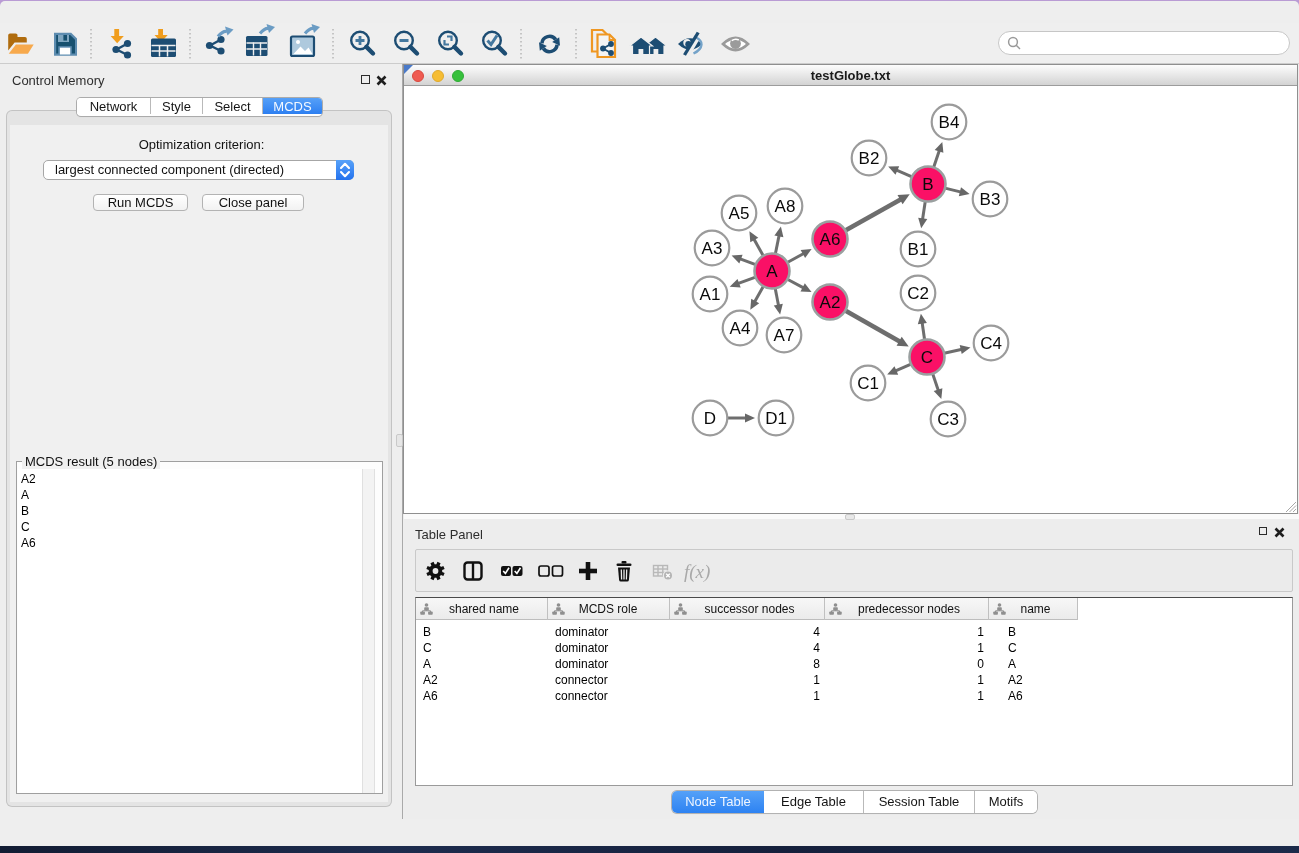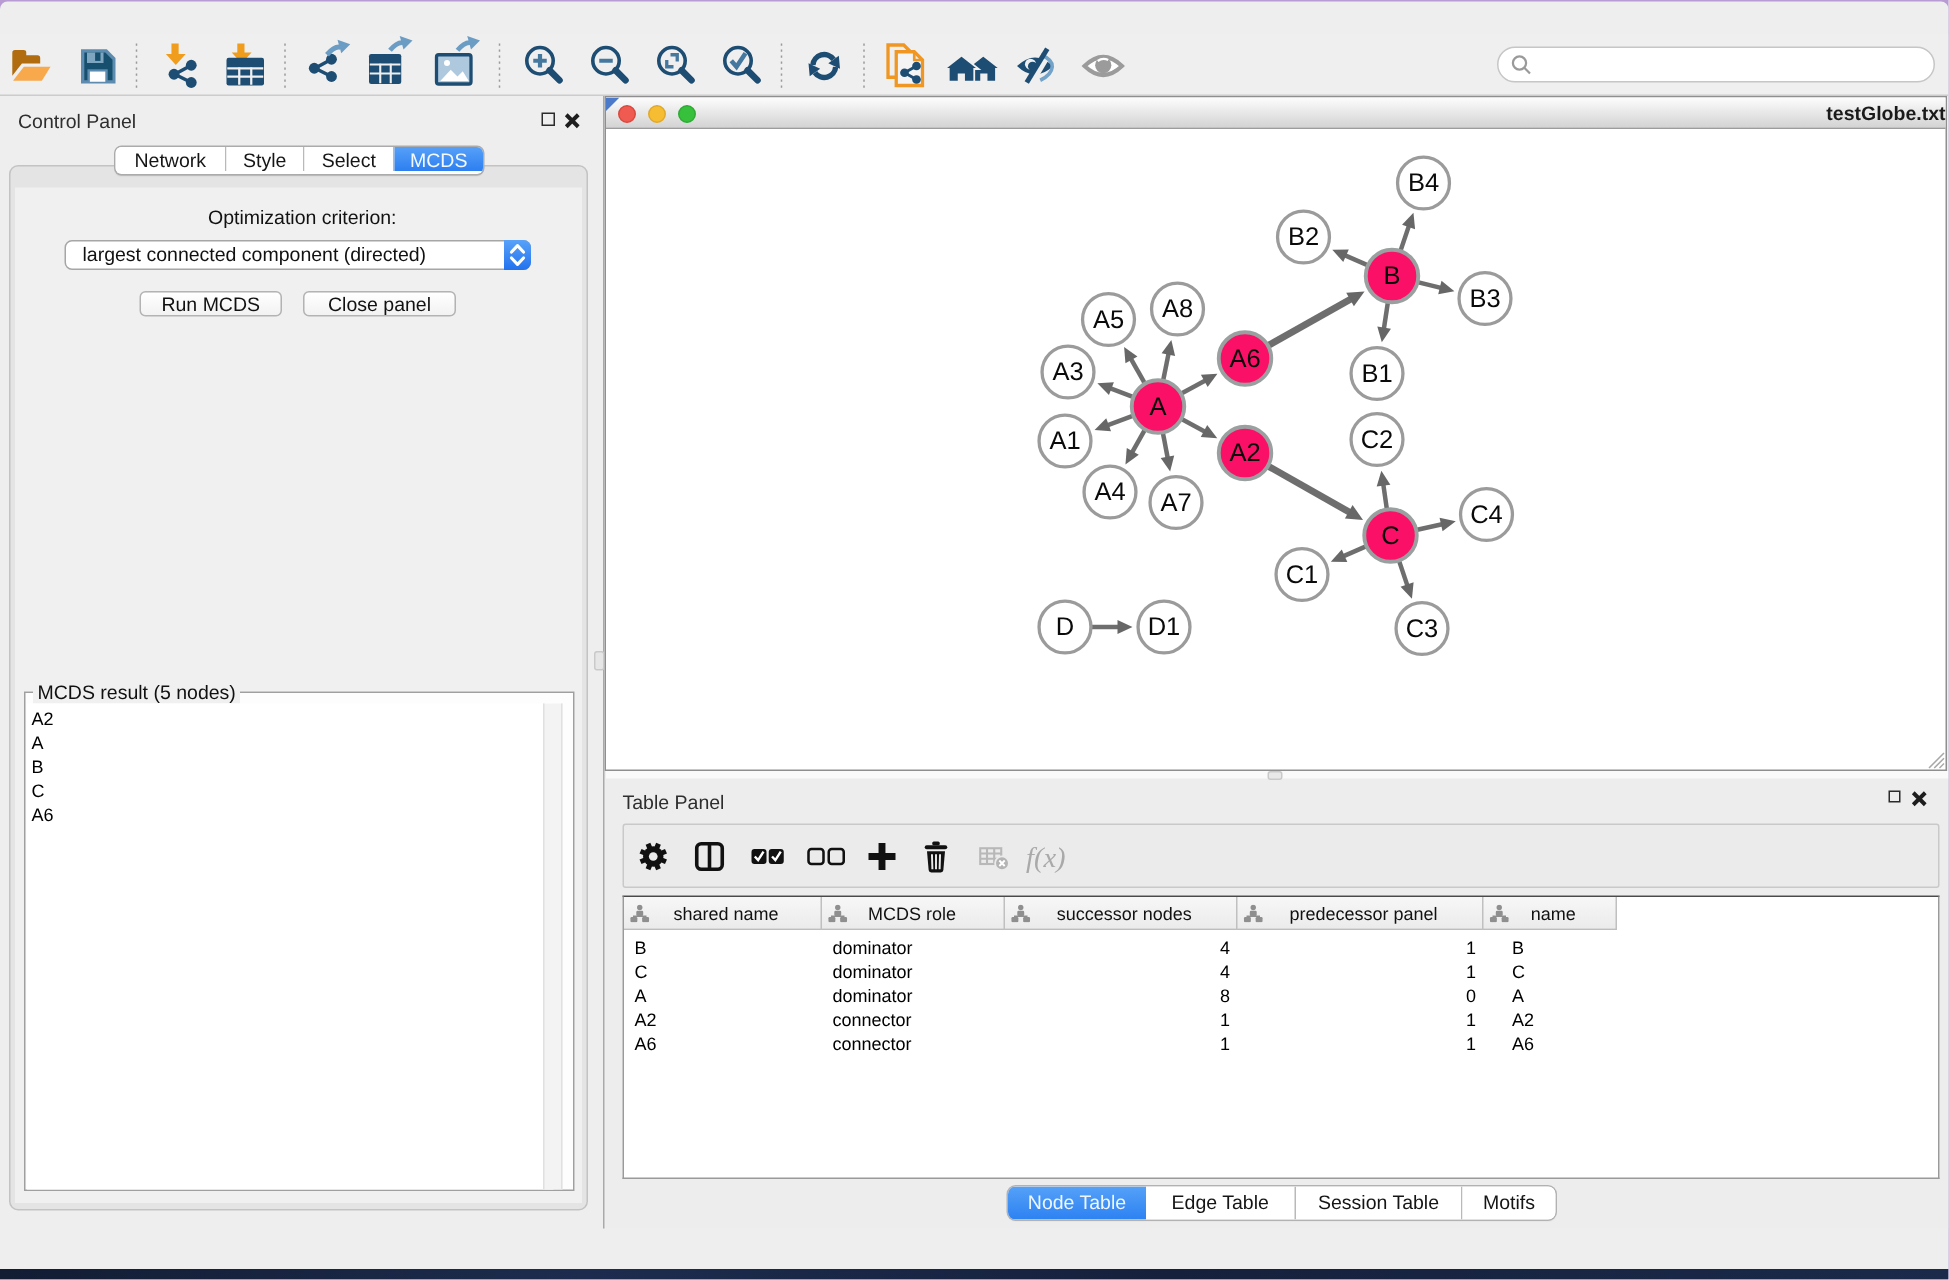--- a/index.html
+++ b/index.html
@@ -25,21 +25,21 @@
 #combo{position:absolute;left:43px;top:96px;width:311px;height:20px;background:#fff;border:1px solid #a6a6a6;border-radius:5px;font-size:13px;color:#111;line-height:18px;padding-left:11px}
 #combocap{position:absolute;right:-1px;top:-1px;width:18px;height:20px;border-radius:0 5px 5px 0;background:linear-gradient(#58a2f9,#2372ee)}
 .btn{position:absolute;height:17px;background:linear-gradient(#ffffff,#f2f2f2);border:1px solid #b3b3b3;border-radius:4px;font-size:13px;color:#111;text-align:center;line-height:15px}
 #fieldset{position:absolute;left:16px;top:397px;width:367px;height:333px;border:1px solid #9f9f9f;background:#fdfdfd}
 #fslegend{position:absolute;left:5px;top:-8px;background:#f0f0f0;padding:0 3px;font-size:13px;color:#111}
 #fslist{position:absolute;left:1px;top:7px;width:351px;height:324px;background:#fff;font-size:12px;color:#000;padding:2px 0 0 3px;line-height:16px}
 #fsscroll{position:absolute;left:345px;top:7px;width:13px;height:324px;background:#f3f3f3;border-left:1px solid #e0e0e0;border-right:1px solid #e0e0e0}
 #right{position:absolute;left:404px;top:0;width:895px;height:755px;background:#ededed}
 #netwin{position:absolute;left:-1px;top:0;width:895px;height:450px;background:#ffffff;border:1px solid #8f8f8f}
 #nettitle{position:absolute;left:0;top:0;width:893px;height:21px;background:linear-gradient(#fdfdfd,#d3d3d3);border-bottom:1px solid #9c9c9c}
-#netname{position:absolute;left:0;top:3px;width:893px;text-align:right;font-size:13px;font-weight:700;color:#1a1a1a}
+#netname{position:absolute;left:0;top:3px;width:893px;text-align:center;font-size:13px;font-weight:700;color:#1a1a1a}
 #tp{position:absolute;left:0;top:455px;width:895px;height:300px}
 #tphead{position:absolute;left:11px;top:8px;font-size:13px;color:#2e2e2e}
 #tptools{position:absolute;left:11px;top:30px;width:878px;height:43px;background:#ebebeb;border:1px solid #c9c9c9;border-radius:2px}
 #tbl{position:absolute;left:11px;top:78px;width:878px;height:189px;background:#ffffff;border:1px solid #9a9a9a;border-top:1px solid #4a4a4a}
 #tblhead{position:absolute;left:0;top:0;width:662px;height:22px;background:linear-gradient(#f7f7f7,#ebebeb);border-bottom:1px solid #bdbdbd;font-size:12px;color:#111}
 .th{position:absolute;top:0;height:22px;border-right:1px solid #c0c0c0}
 .th span{position:absolute;top:4px;width:100%;text-align:center}
 .trow{position:absolute;font-size:12px;color:#000;height:16px;line-height:16px}
 .cell{position:absolute;top:0}
 #btabs{position:absolute;left:268px;top:272px;height:22px;display:flex;border-radius:5px;box-shadow:0 0 0 1px #b2b2b2,0 1px 1px rgba(0,0,0,.12);overflow:hidden;background:#fff}
@@ -151,21 +151,21 @@
       </svg>
     <div id="searchbox">
         <svg width="24" height="22" style="position:absolute;left:5px;top:0">
           <circle cx="9" cy="10" r="4.4" fill="none" stroke="#9a9a9a" stroke-width="1.5"></circle>
           <line x1="12.2" y1="13.2" x2="16" y2="17" stroke="#9a9a9a" stroke-width="1.5"></line>
         </svg>
       </div>
   </div>
   <div id="main">
     <div id="cp">
-      <div id="cphead">Control Panel</div>
+      <div id="cphead">Control Memory</div>
       <div class="winbtn-sq" style="left:361px;top:11px"></div>
       <div class="winbtn-x" style="left:376px;top:11px;width:11px;height:11px">
           <svg width="11" height="11" style="position:absolute;left:0;top:0">
             <path d="M1.5,1.5 L9.5,9.5 M9.5,1.5 L1.5,9.5" stroke="#1e1e1e" stroke-width="2.6"></path>
           </svg>
         </div>
       <div id="cppane"></div>
         <div style="position:absolute;left:396px;top:370px;width:7px;height:13px;background:#e6e6e6;border:1px solid #c9c9c9;border-radius:2px"></div>
       <div id="cpinner"></div>
       <div id="cptabs">
@@ -379,21 +379,21 @@
                 <span style="left:8px;width:143px">successor nodes</span>
               </div>
               <div class="th" style="left:409px;width:164px">
                 <svg width="13" height="12" style="position:absolute;left:4px;top:5px">
                   <circle cx="6.5" cy="2" r="1.8" fill="#8f8f8f"></circle>
                   <rect x="4.2" y="4.2" width="4.6" height="3.4" rx="0.8" fill="#8f8f8f"></rect>
                   <path d="M2.5,9 v-1.2 h8 v1.2 M6.5,7.6 v-1" stroke="#8f8f8f" stroke-width="1" fill="none"></path>
                   <rect x="0.3" y="8.4" width="4.6" height="3.4" rx="0.8" fill="#8f8f8f"></rect>
                   <rect x="8.1" y="8.4" width="4.6" height="3.4" rx="0.8" fill="#8f8f8f"></rect>
                 </svg>
-                <span style="left:8px;width:152px">predecessor panel</span>
+                <span style="left:8px;width:152px">predecessor nodes</span>
               </div>
               <div class="th" style="left:573px;width:89px">
                 <svg width="13" height="12" style="position:absolute;left:4px;top:5px">
                   <circle cx="6.5" cy="2" r="1.8" fill="#8f8f8f"></circle>
                   <rect x="4.2" y="4.2" width="4.6" height="3.4" rx="0.8" fill="#8f8f8f"></rect>
                   <path d="M2.5,9 v-1.2 h8 v1.2 M6.5,7.6 v-1" stroke="#8f8f8f" stroke-width="1" fill="none"></path>
                   <rect x="0.3" y="8.4" width="4.6" height="3.4" rx="0.8" fill="#8f8f8f"></rect>
                   <rect x="8.1" y="8.4" width="4.6" height="3.4" rx="0.8" fill="#8f8f8f"></rect>
                 </svg>
                 <span style="left:8px;width:77px">name</span>

